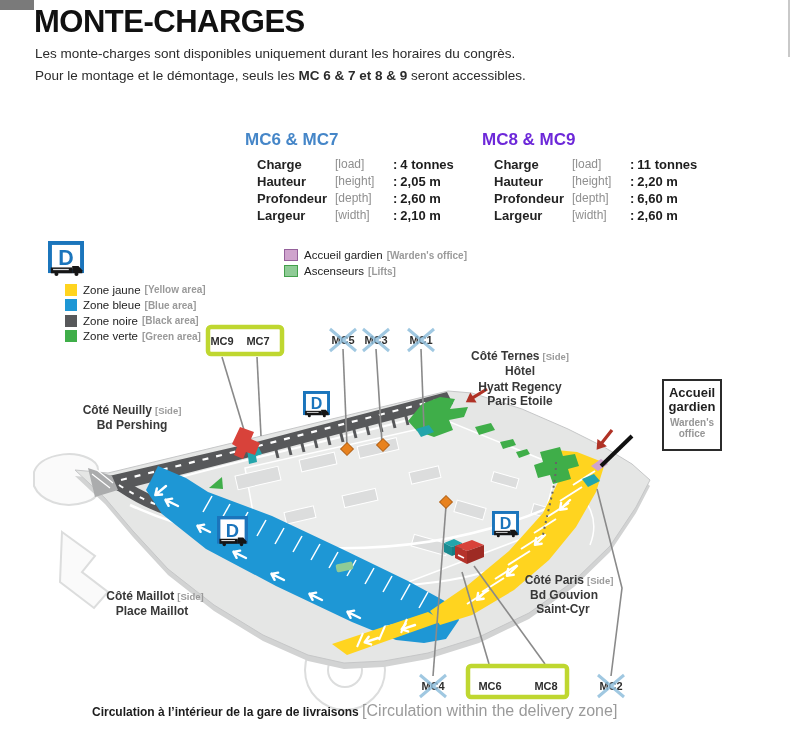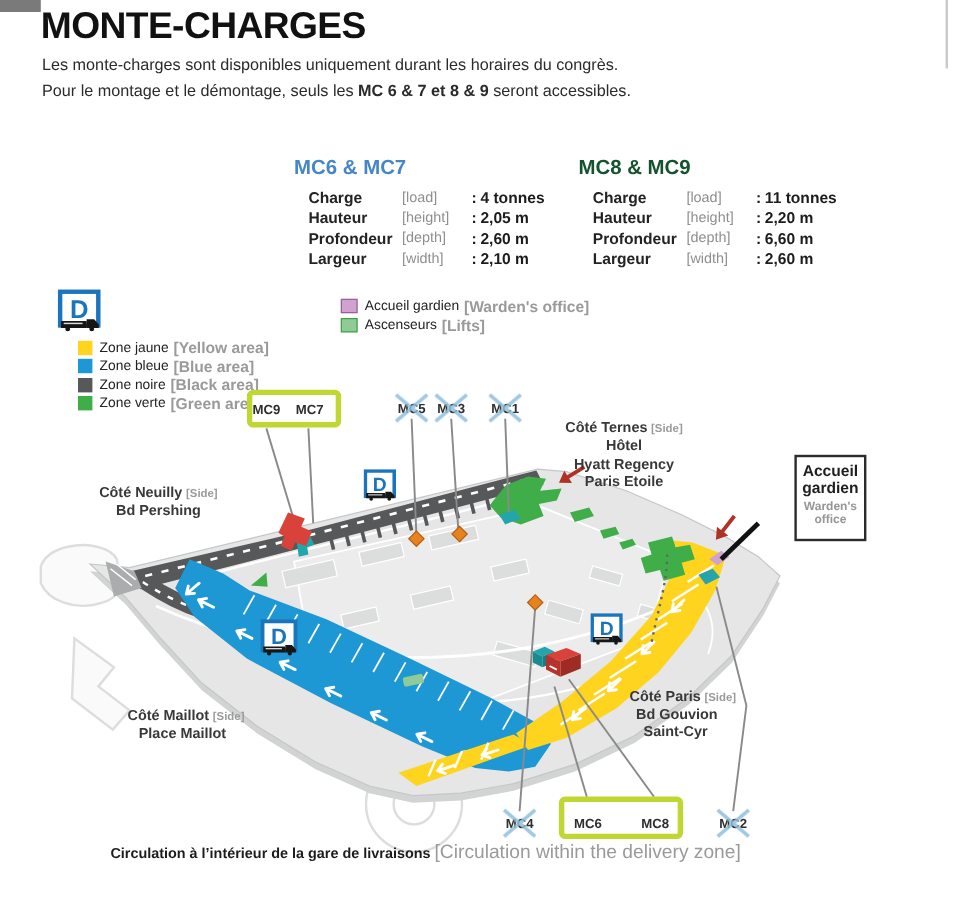--- a/index.html
+++ b/index.html
@@ -18,21 +18,21 @@
   .spec .val{font-weight:bold;color:#1c1c1c;white-space:nowrap;}
   .spec .val .colon{font-weight:bold;margin-right:3px;}
   
   .leg-row{display:flex;align-items:flex-start;}
   .leg-title{font-size:12px;font-weight:bold;color:#222;line-height:13px;}
   .leg-sub{font-size:10px;font-weight:bold;color:#9a9a9a;}
   .sw{width:12px;height:12px;display:inline-block;margin-right:6px;flex:0 0 12px;}
   .sw.bordered{border:1.5px solid #888;width:10px;height:10px;}
   .zrow{display:flex;align-items:center;height:15.5px;}
   .zrow .zl{font-size:11.5px;font-weight:normal;color:#222;}
-  .zrow .zb{font-size:13px;font-weight:bold;color:#9a9a9a;margin-left:4px;}
+  .zrow .zb{font-size:10px;font-weight:bold;color:#9a9a9a;margin-left:4px;}
   
   #warden-box{left:662px;top:379px;width:60px;height:72px;border:2px solid #2b2b2b;background:#fff;
       text-align:center;padding-top:5px;box-sizing:border-box;}
   #warden-box .w1{font-size:13px;font-weight:bold;color:#1f1f1f;line-height:14px;}
   #warden-box .w2{font-size:10px;font-weight:bold;color:#969696;line-height:11px;margin-top:3px;}
   
   #caption{left:92px;top:702px;font-size:12px;color:#1c1c1c;}
   #caption b{font-weight:bold;}
   #caption .cb{font-size:16px;font-weight:normal;color:#9a9a9a;}
   
@@ -92,21 +92,21 @@
         <span class="val"><span class="colon">:</span><span>2,60 m</span></span>
       </div>
     <div class="row">
         <span class="lbl">Largeur</span>
         <span class="brk">[width]</span>
         <span class="val"><span class="colon">:</span><span>2,10 m</span></span>
       </div>
   </div>
 
   <div class="spec abs" style="left:482px;top:130px">
-    <h3 style="color: #14532d;">MC8 &amp; MC9</h3>
+    <h3 style="color: #6d28d9;">MC8 &amp; MC9</h3>
     <div class="row">
         <span class="lbl">Charge</span>
         <span class="brk">[load]</span>
         <span class="val"><span class="colon">:</span><span>11 tonnes</span></span>
       </div>
     <div class="row">
         <span class="lbl">Hauteur</span>
         <span class="brk">[height]</span>
         <span class="val"><span class="colon">:</span><span>2,20 m</span></span>
       </div>

